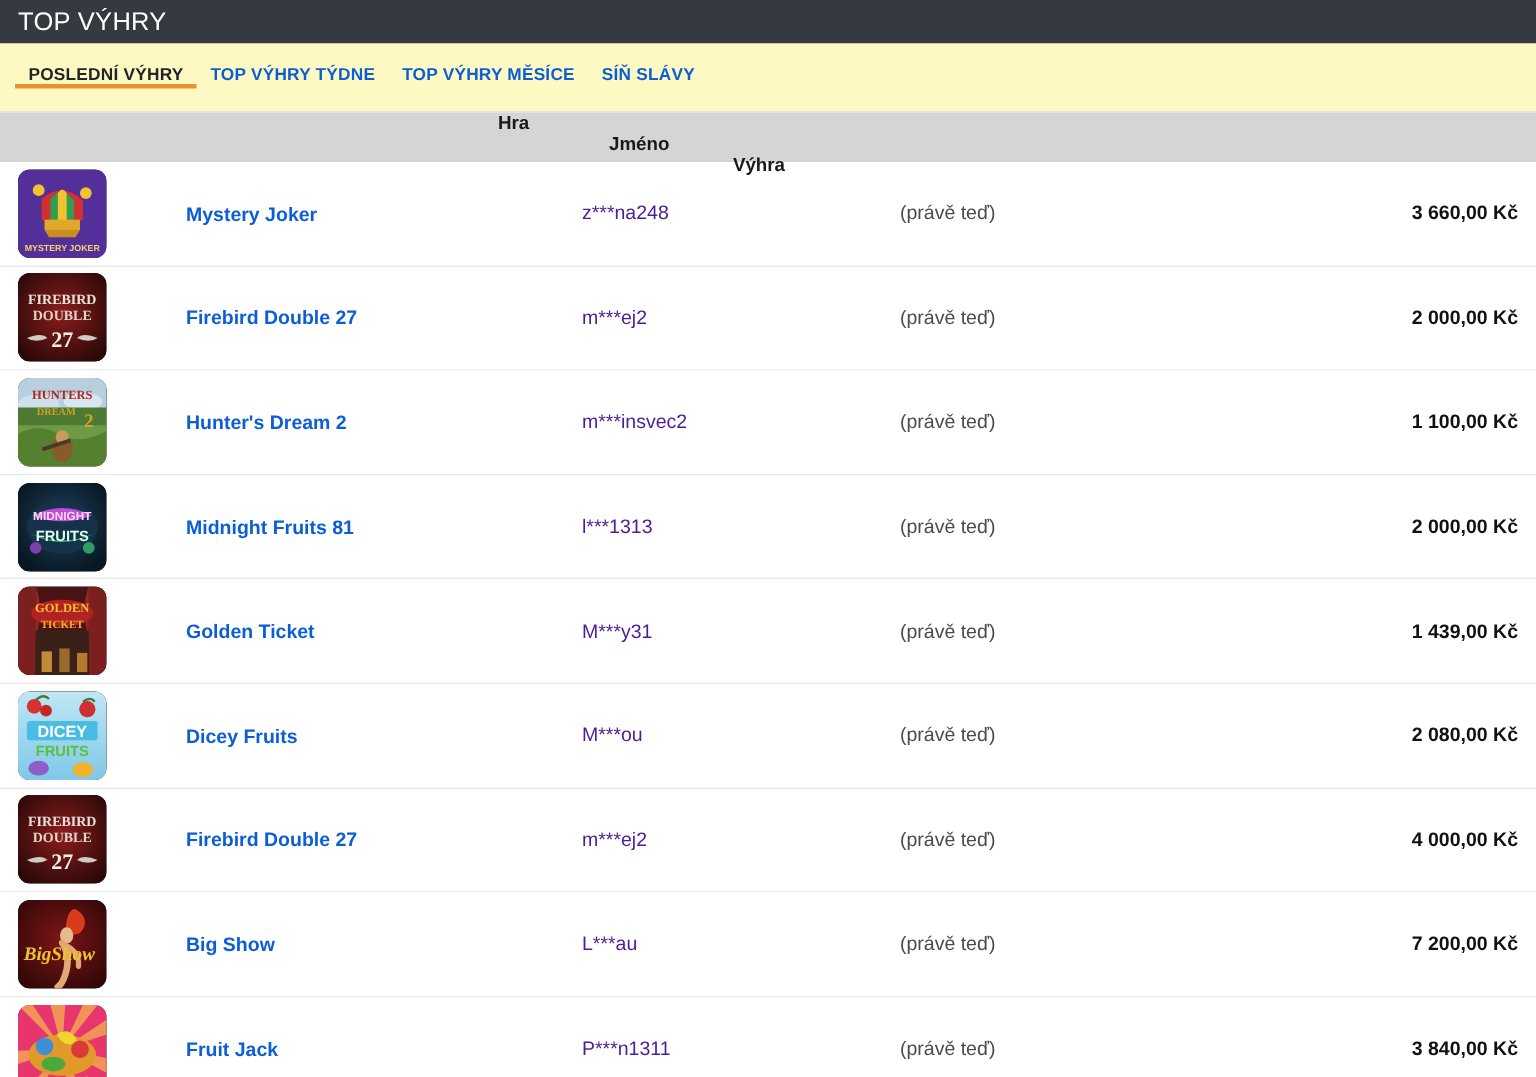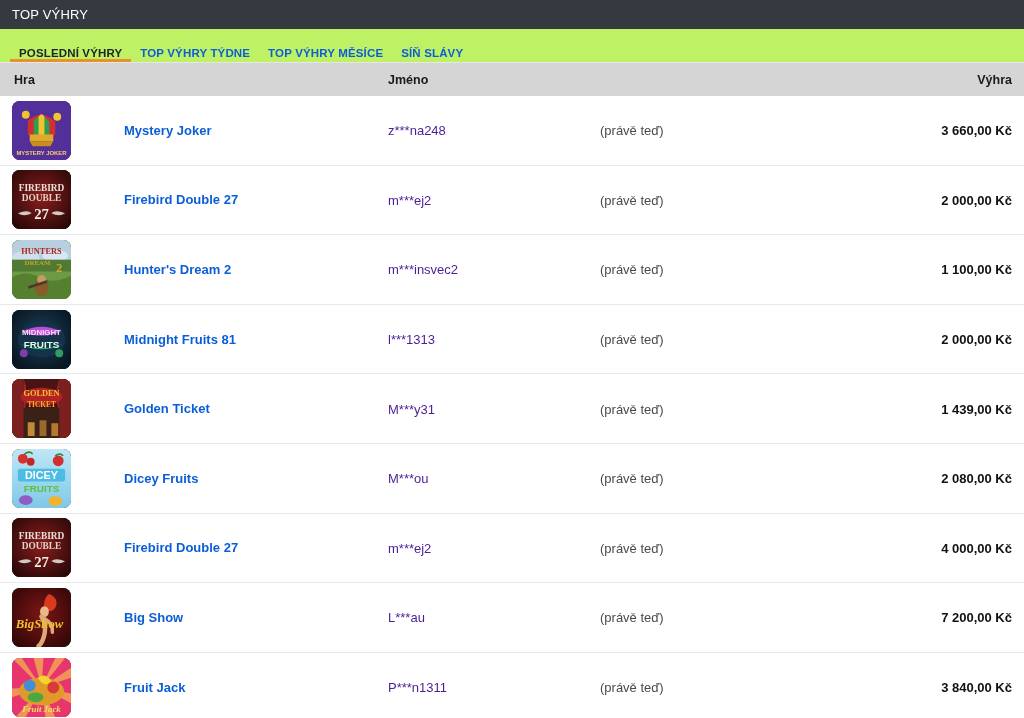--- a/index.html
+++ b/index.html
@@ -16,31 +16,31 @@
   
   .titlebar {
     height: 29px;
     background: #343a40;
     display: flex;
     align-items: center;
     padding: 0 0 0 12px;
   }
   .titlebar .title {
     color: #ffffff;
-    font-size: 13px;
+    font-size: 17px;
     letter-spacing: .2px;
     white-space: nowrap;
   }
 
   
   .tabstrip {
-    height: 34px;
-    background: #bef264;
-    display: flex;
-    align-items: flex-end;
+    height: 46px;
+    background: #fef9c3;
+    display: flex;
+    align-items: center;
     padding: 0 0 0 10px;
     border-bottom: 1px solid #e6e6e6;
   }
   .tab {
     display: flex;
     align-items: center;
     padding: 0 9px;
     font-size: 11.5px;
     font-weight: bold;
     color: #0b5ed7;
@@ -57,20 +57,21 @@
 
   
   .colhead {
     height: 33px;
     background: #d5d5d5;
     display: flex;
     align-items: center;
     font-size: 12.5px;
     font-weight: bold;
     color: #1a1a1a;
+    flex-direction: column;
   }
 
   
   .rows { width: 100%; }
   .row {
     height: 69.6px;
     display: flex;
     align-items: center;
     background: #fff;
     border-bottom: 1px solid #e9e9e9;

